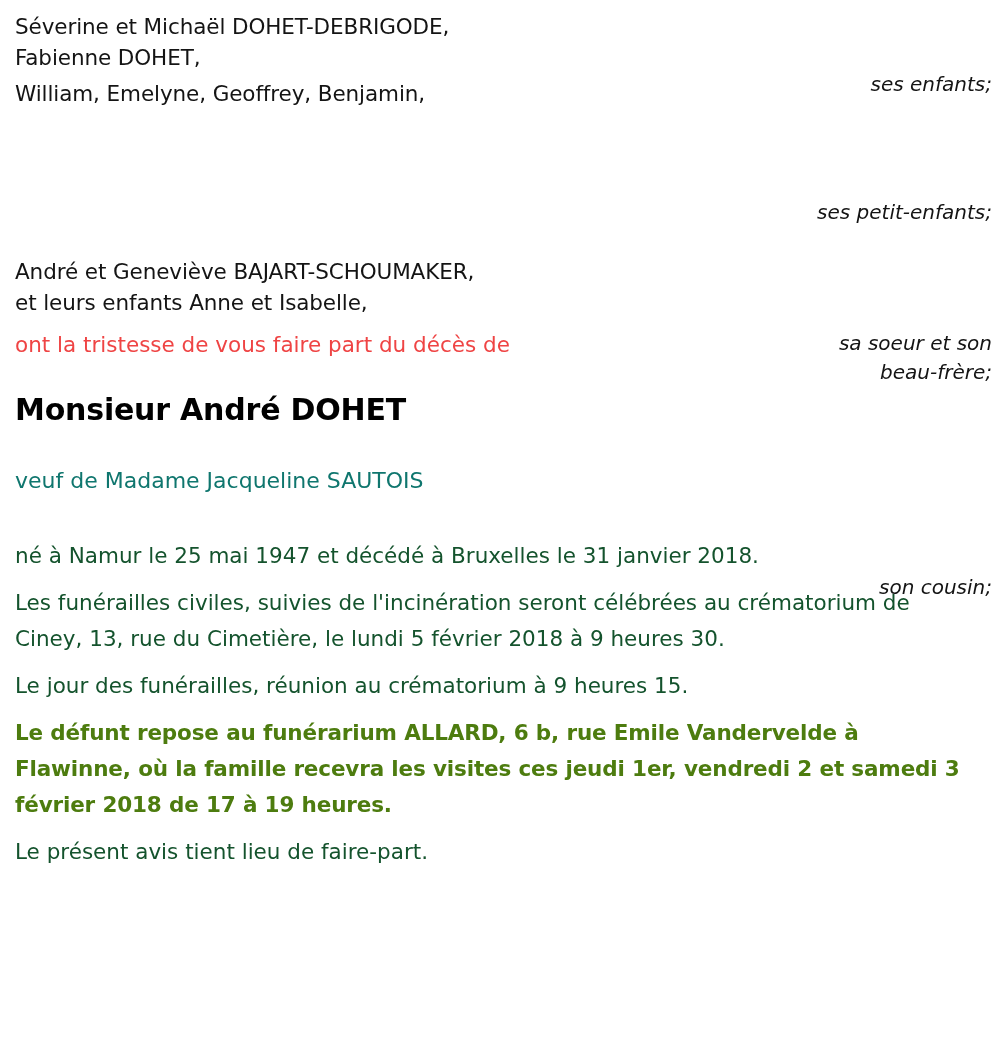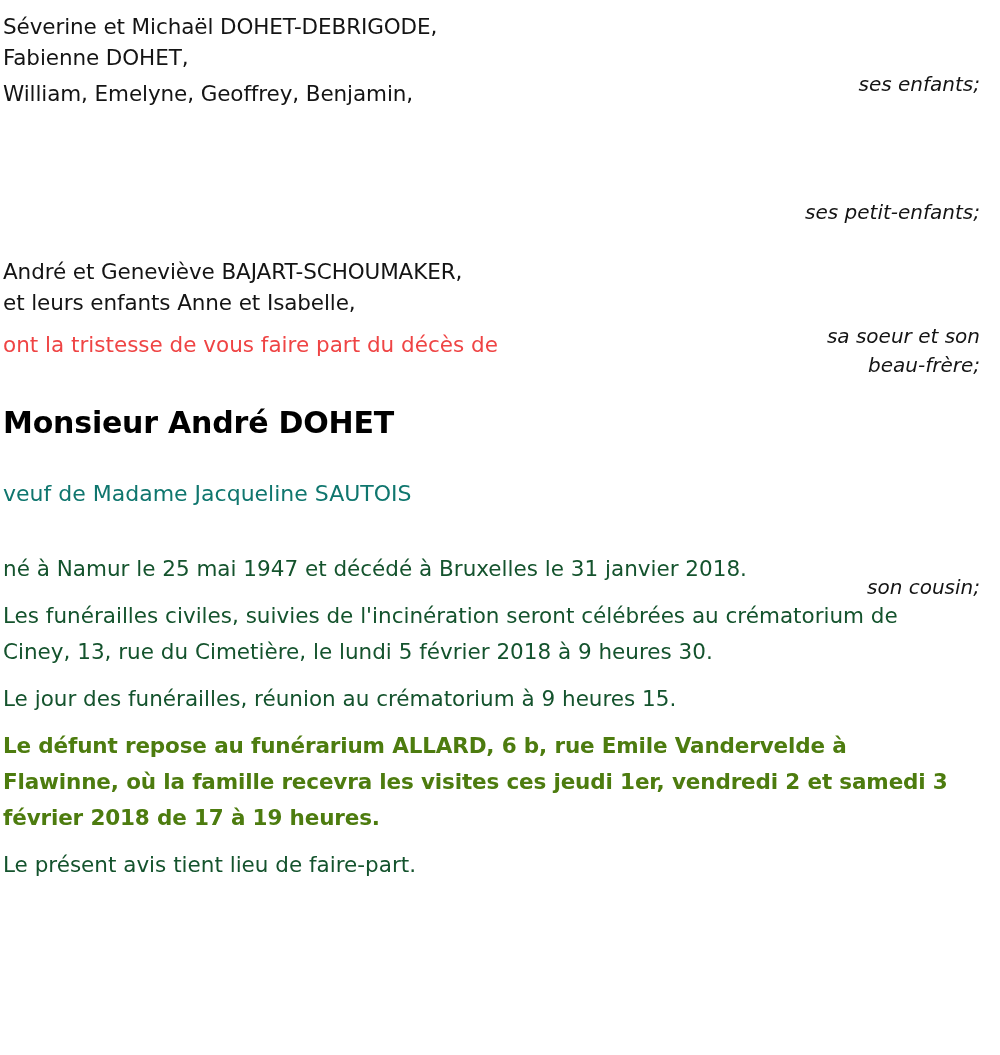--- a/index.html
+++ b/index.html
@@ -17,21 +17,21 @@
     position: relative;
   }
 
   .notice {
     position: absolute;
     left: 0;
     top: 0;
     width: 1000px;
     height: 1055px;
     box-sizing: border-box;
-    padding: 0 12px 0 3px;
+    padding: 0 12px 0 15px;
   }
 
   
   .relations {
     position: relative;
     width: 977px;
   }
 
   .rel-group {
     position: relative;
@@ -68,37 +68,37 @@
   #grp-enfants        { height: 70px; }
   #grp-enfants .rel-names { padding-top: 11px; }
   #lbl-enfants        { top: 70px; }
 
   #grp-petits         { height: 68px; }
   #grp-petits .rel-names { padding-top: 8px; }
   #lbl-petits         { top: 128px; }
 
   #grp-soeur          { height: 100px; }
   #grp-soeur .rel-names { padding-top: 8px; }
-  #lbl-soeur          { top: 184px; }
+  #lbl-soeur          { top: 191px; }
 
   #grp-cousin         { height: 72px; }
   #grp-cousin .rel-names { padding-top: 18px; }
   #lbl-cousin         { top: 335px; }
 
   
   .announce {
     margin-top: 20px;
     font-size: 21.5px;
     line-height: 30px;
     color: #ef4444;
   }
 
   
   .deceased-name {
-    margin-top: 45px;
+    margin-top: 32px;
     font-size: 30px;
     line-height: 36px;
     font-weight: 700;
     letter-spacing: -0.2px;
     color: #000000;
   }
 
   .spouse-line {
     margin-top: 38px;
     font-size: 22px;

